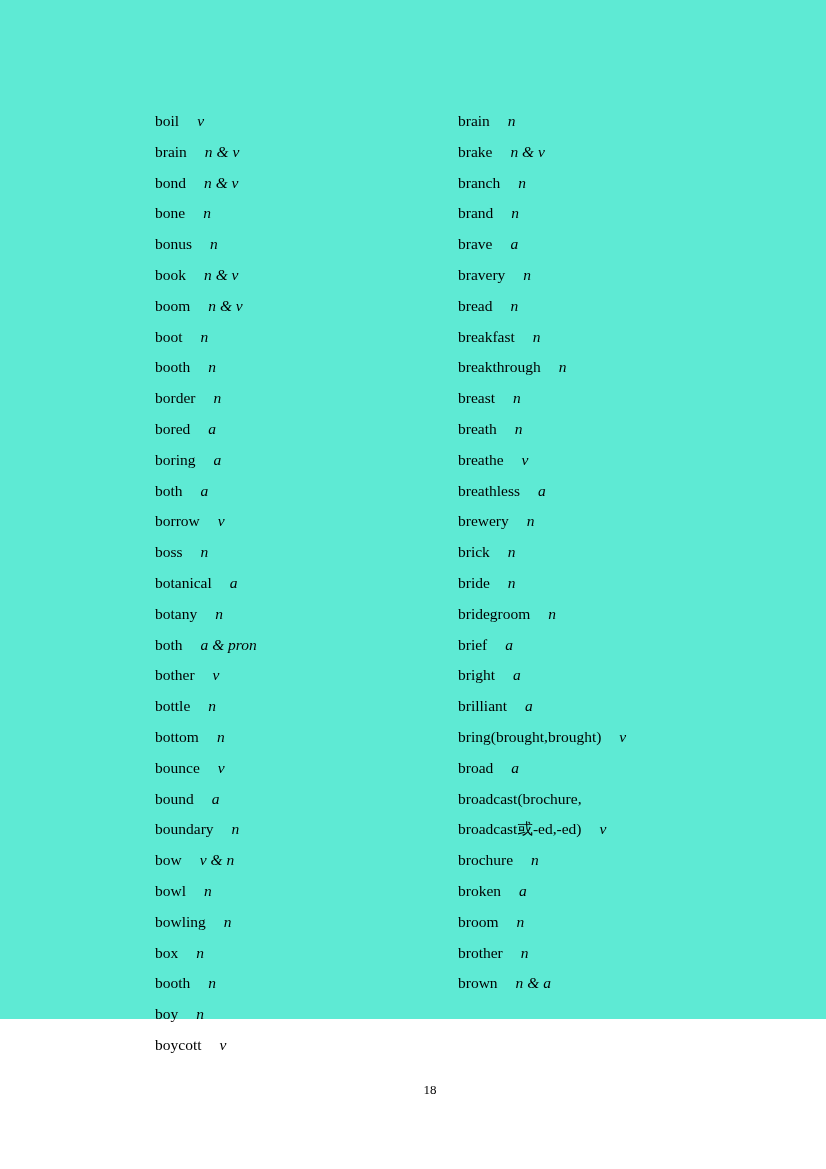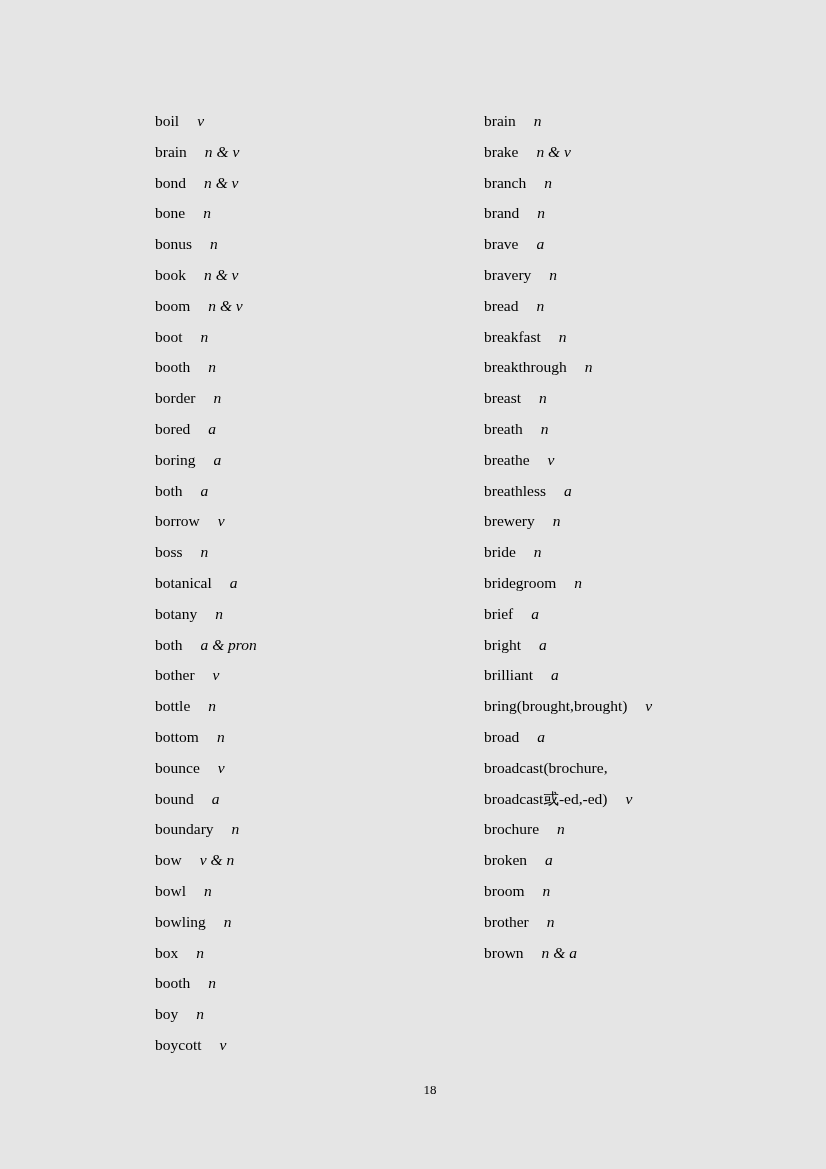--- a/index.html
+++ b/index.html
@@ -7,30 +7,30 @@
     width: 826px;
     height: 1169px;
     background: #ffffff;
     font-family: "Liberation Serif", "DejaVu Serif", serif;
     color: #000000;
     overflow: hidden;
   }
   .page {
     position: relative;
     width: 826px;
-    height: 1169px;
-    background: #e5e5e5;
+    height: 1019px;
+    background: #5eead4;
   }
   .column {
     position: absolute;
     top: 106px;
     width: 300px;
   }
   .column-left  { left: 155px; }
-  .column-right { left: 484px; }
+  .column-right { left: 458px; }
   .entry-row {
     height: 30.8px;
     line-height: 30.8px;
     font-size: 15.5px;
     white-space: nowrap;
   }
   .word {
     font-style: normal;
   }
   .pos {
@@ -93,20 +93,21 @@
       <div class="entry-row"><span class="word">brave</span><span class="pos">a</span></div>
       <div class="entry-row"><span class="word">bravery</span><span class="pos">n</span></div>
       <div class="entry-row"><span class="word">bread</span><span class="pos">n</span></div>
       <div class="entry-row"><span class="word">breakfast</span><span class="pos">n</span></div>
       <div class="entry-row"><span class="word">breakthrough</span><span class="pos">n</span></div>
       <div class="entry-row"><span class="word">breast</span><span class="pos">n</span></div>
       <div class="entry-row"><span class="word">breath</span><span class="pos">n</span></div>
       <div class="entry-row"><span class="word">breathe</span><span class="pos">v</span></div>
       <div class="entry-row"><span class="word">breathless</span><span class="pos">a</span></div>
       <div class="entry-row"><span class="word">brewery</span><span class="pos">n</span></div>
+      <div class="entry-row"><span class="word">brick</span><span class="pos">n</span></div>
       <div class="entry-row"><span class="word">bride</span><span class="pos">n</span></div>
       <div class="entry-row"><span class="word">bridegroom</span><span class="pos">n</span></div>
       <div class="entry-row"><span class="word">brief</span><span class="pos">a</span></div>
       <div class="entry-row"><span class="word">bright</span><span class="pos">a</span></div>
       <div class="entry-row"><span class="word">brilliant</span><span class="pos">a</span></div>
       <div class="entry-row"><span class="word">bring(brought,brought)</span><span class="pos">v</span></div>
       <div class="entry-row"><span class="word">broad</span><span class="pos">a</span></div>
       <div class="entry-row"><span class="word">broadcast(brochure,</span></div>
       <div class="entry-row"><span class="word">broadcast或-ed,-ed)</span><span class="pos">v</span></div>
       <div class="entry-row"><span class="word">brochure</span><span class="pos">n</span></div>

